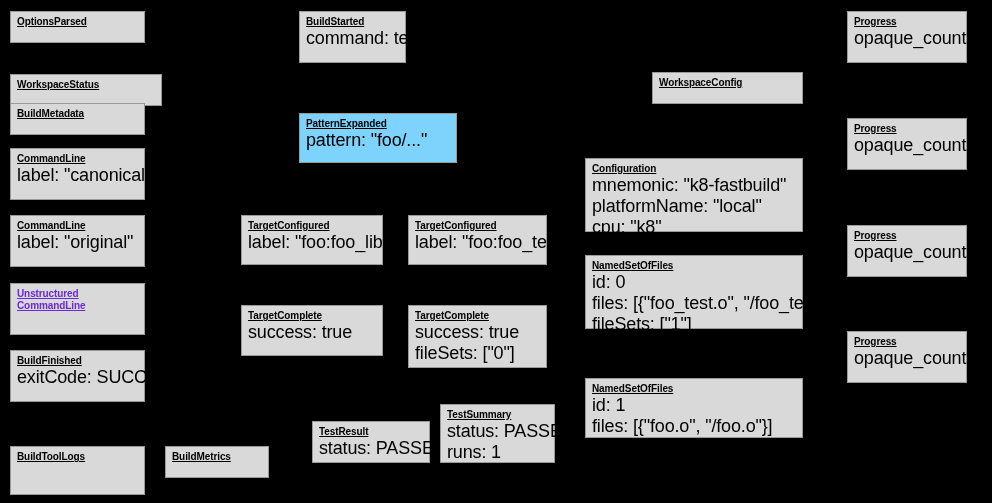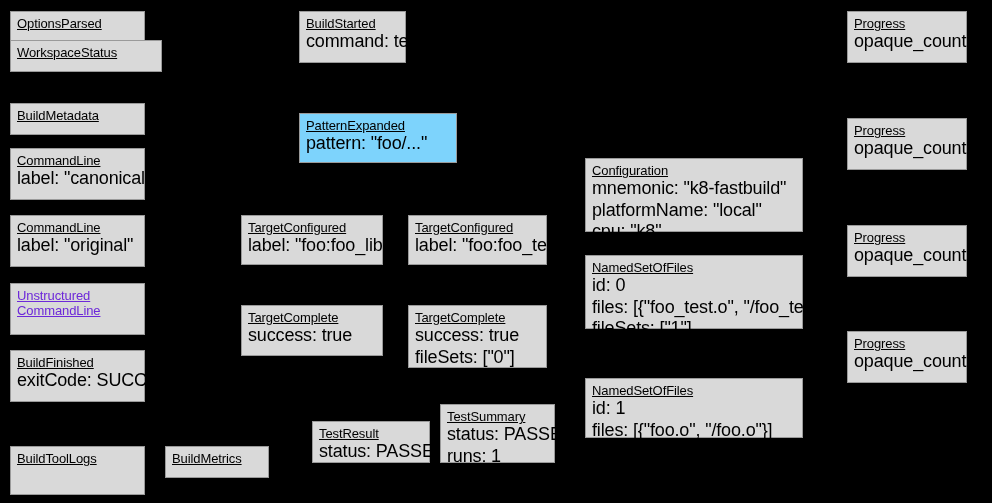--- a/index.html
+++ b/index.html
@@ -19,22 +19,22 @@
   .node {
     position: absolute;
     box-sizing: border-box;
     background: #d9d9d9;
     border: 1px solid #9a9a9a;
     padding: 4px 6px 5px 6px;
     color: #000000;
     line-height: 1.18;
   }
   .node-title {
-    font-size: 13px;
-    font-weight: normal;
+    font-size: 10px;
+    font-weight: bold;
     text-decoration: underline;
     white-space: nowrap;
     letter-spacing: -0.1px;
     display: block;
   }
   .node-title.wrap {
     white-space: normal;
   }
   .node-field {
     font-size: 18px;
@@ -45,21 +45,21 @@
     letter-spacing: -0.15px;
   }
 </style>
 </head>
 <body>
 
 <div id="canvas" style="background: rgb(0, 0, 0);">
     <div class="node" style="left: 10px; top: 11px; width: 135px; height: 32px; background: rgb(217, 217, 217); border-color: rgb(154, 154, 154); color: rgb(0, 0, 0);">
       <span class="node-title">OptionsParsed</span>
     </div>
-    <div class="node" style="left: 10px; top: 40px; width: 152px; height: 32px; background: rgb(217, 217, 217); border-color: rgb(154, 154, 154); color: rgb(0, 0, 0);">
+    <div class="node" style="left: 10px; top: 74px; width: 152px; height: 32px; background: rgb(217, 217, 217); border-color: rgb(154, 154, 154); color: rgb(0, 0, 0);">
       <span class="node-title">WorkspaceStatus</span>
     </div>
     <div class="node" style="left: 10px; top: 103px; width: 135px; height: 32px; background: rgb(217, 217, 217); border-color: rgb(154, 154, 154); color: rgb(0, 0, 0);">
       <span class="node-title">BuildMetadata</span>
     </div>
     <div class="node" style="left: 10px; top: 148px; width: 135px; height: 52px; background: rgb(217, 217, 217); border-color: rgb(154, 154, 154); color: rgb(0, 0, 0);">
       <span class="node-title">CommandLine</span>
       <span class="node-field">label: "canonical"</span>
     </div>
     <div class="node" style="left: 10px; top: 215px; width: 135px; height: 52px; background: rgb(217, 217, 217); border-color: rgb(154, 154, 154); color: rgb(0, 0, 0);">
@@ -106,20 +106,23 @@
     </div>
     <div class="node" style="left: 312px; top: 421px; width: 118px; height: 42px; background: rgb(217, 217, 217); border-color: rgb(154, 154, 154); color: rgb(0, 0, 0);">
       <span class="node-title">TestResult</span>
       <span class="node-field">status: PASSED</span>
     </div>
     <div class="node" style="left: 440px; top: 404px; width: 115px; height: 59px; background: rgb(217, 217, 217); border-color: rgb(154, 154, 154); color: rgb(0, 0, 0);">
       <span class="node-title">TestSummary</span>
       <span class="node-field">status: PASSED</span>
       <span class="node-field">runs: 1</span>
     </div>
+    <div class="node" style="left: 652px; top: 72px; width: 151px; height: 32px; background: rgb(217, 217, 217); border-color: rgb(154, 154, 154); color: rgb(0, 0, 0);">
+      <span class="node-title">WorkspaceConfig</span>
+    </div>
     <div class="node" style="left: 585px; top: 158px; width: 218px; height: 74px; background: rgb(217, 217, 217); border-color: rgb(154, 154, 154); color: rgb(0, 0, 0);">
       <span class="node-title">Configuration</span>
       <span class="node-field">mnemonic: "k8-fastbuild"</span>
       <span class="node-field">platformName: "local"</span>
       <span class="node-field">cpu: "k8"</span>
     </div>
     <div class="node" style="left: 585px; top: 255px; width: 218px; height: 74px; background: rgb(217, 217, 217); border-color: rgb(154, 154, 154); color: rgb(0, 0, 0);">
       <span class="node-title">NamedSetOfFiles</span>
       <span class="node-field">id: 0</span>
       <span class="node-field">files: [{"foo_test.o", "/foo_test.o"}]</span>

